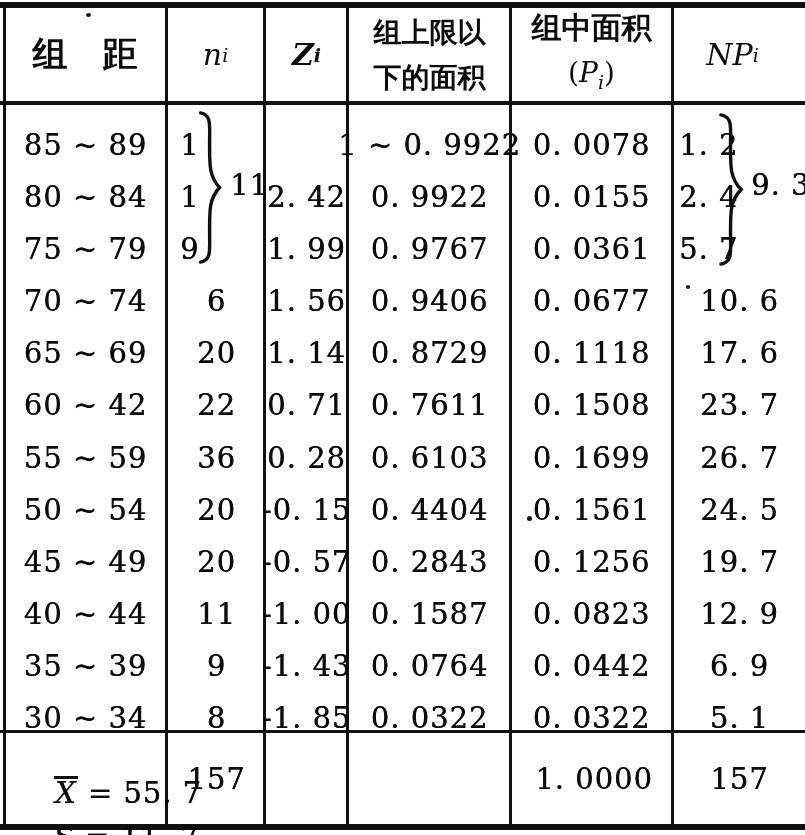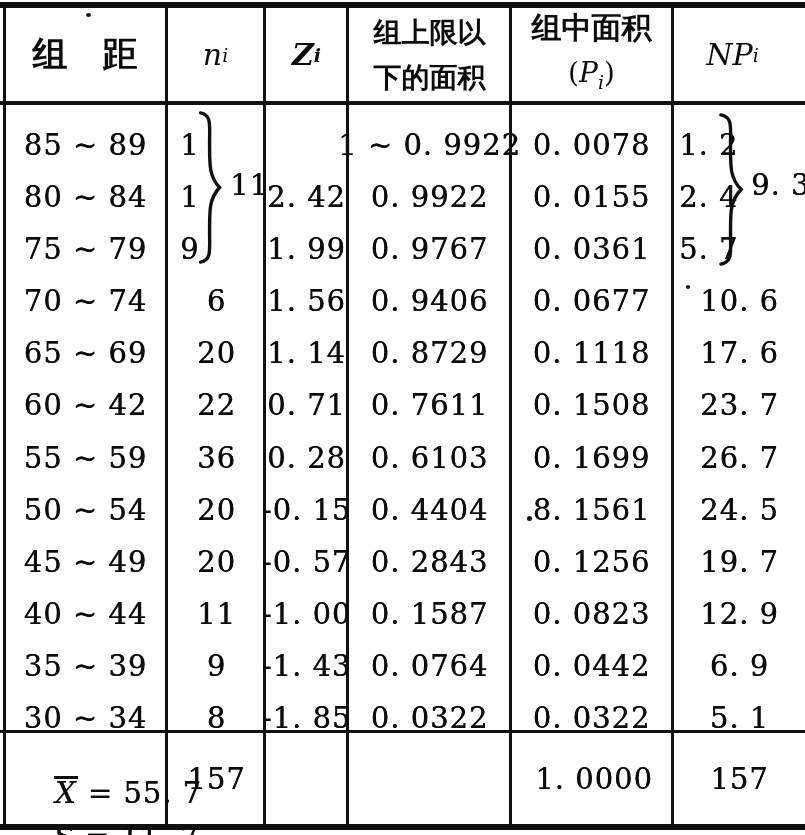--- a/index.html
+++ b/index.html
@@ -135,21 +135,21 @@
         <div class="bcell c3">0. 28</div>
         <div class="bcell c4">0. 6103</div>
         <div class="bcell c5">0. 1699</div>
         <div class="bcell c6">26. 7</div>
       </div>
       <div class="row">
         <div class="bcell c1">50 ~ 54</div>
         <div class="bcell c2">20</div>
         <div class="bcell c3">-0. 15</div>
         <div class="bcell c4">0. 4404</div>
-        <div class="bcell c5">8. 1561</div>
+        <div class="bcell c5">0. 1561</div>
         <div class="bcell c6">24. 5</div>
       </div>
       <div class="row">
         <div class="bcell c1">45 ~ 49</div>
         <div class="bcell c2">20</div>
         <div class="bcell c3">-0. 57</div>
         <div class="bcell c4">0. 2843</div>
         <div class="bcell c5">0. 1256</div>
         <div class="bcell c6">19. 7</div>
       </div>

